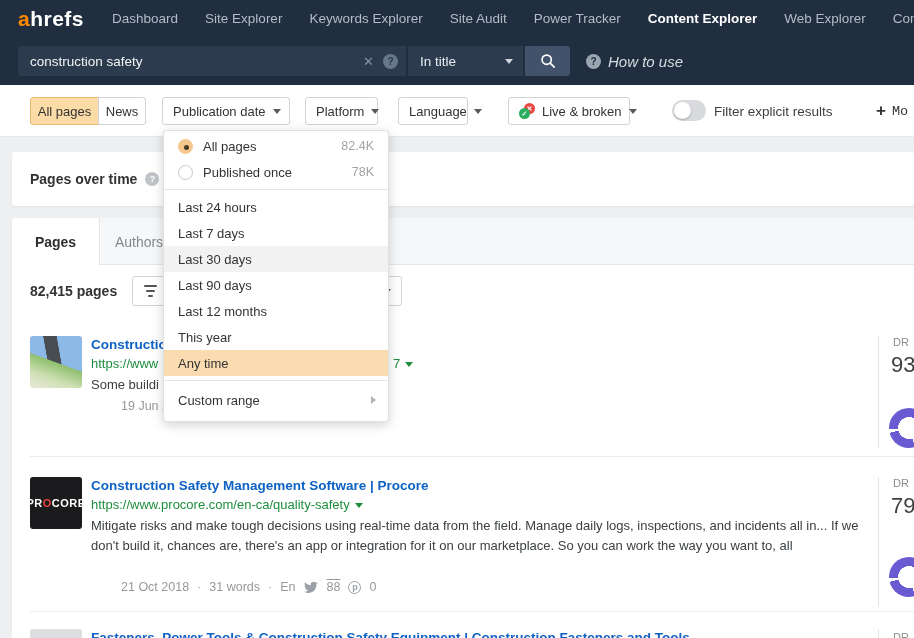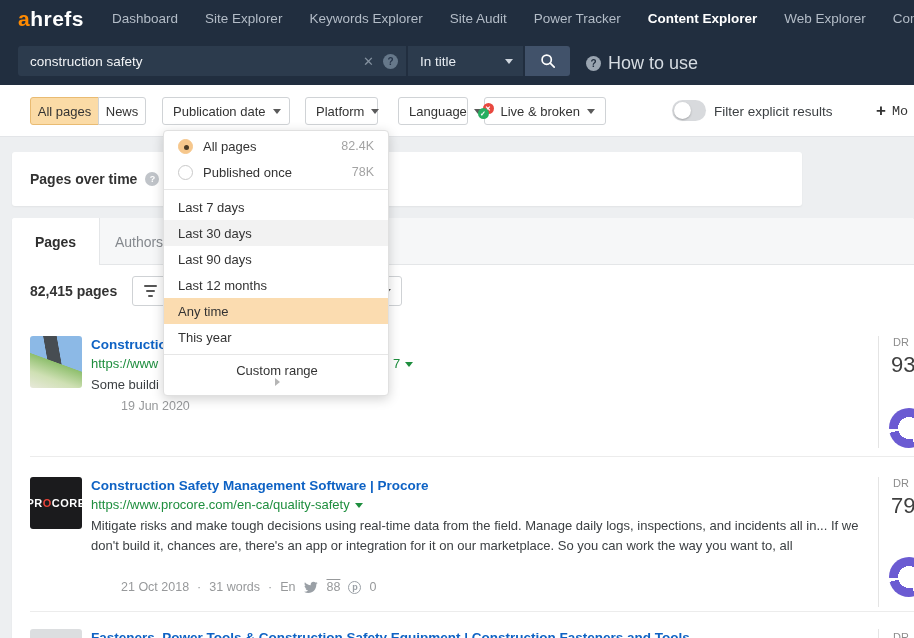--- a/index.html
+++ b/index.html
@@ -26,49 +26,49 @@
            font-weight:bold; cursor:pointer; flex:none; }
   .qmark.in-input { width:15px; height:15px; background:#66748455; background:#66788a; color:#27354a; font-size:10px; }
   .mode { position:absolute; left:408px; top:9px; width:115px; height:30px; background:#2c3b4d;
           display:flex; align-items:center; padding:0 10px 0 12px; cursor:pointer; }
   .mode-label { color:#e8edf2; font-size:13.5px; flex:1; }
   .tri-down { width:0; height:0; border-left:4px solid transparent; border-right:4px solid transparent; border-top:5px solid #cfd6de; }
   .sbtn { position:absolute; left:525px; top:9px; width:45px; height:30px; background:#41526a; border:none;
           border-radius:0 3px 3px 0; display:flex; align-items:center; justify-content:center; cursor:pointer; }
   .howto { position:absolute; left:586px; top:16px; display:flex; align-items:center; gap:7px; cursor:pointer; }
   .qmark.light { width:15px; height:15px; background:#9aa5b1; color:#212e3f; font-size:10px; }
-  .howto-label { color:#d6dce2; font-size:18px; }
+  .howto-label { color:#d6dce2; font-size:15px;font-style:italic; }
 
   
   .filterbar { position:absolute; left:0; top:85px; width:914px; height:52px; background:#ffffff; border-bottom:1px solid #e3e5e8; }
   .fbtn, .segbtn { position:absolute; top:12px; height:28px; background:#fff; border:1px solid #d0d3d6; border-radius:3px;
           display:flex; align-items:center; gap:7px; padding:0 10px; font-size:13px; color:#333; cursor:pointer; white-space:nowrap; }
   .fbtn .tri-down, .sortbtn .tri-down { border-top-color:#5a5a5a; }
   .seg-all { left:30px; width:69px; background:#fbdba6; border-color:#e9bb72; border-radius:3px 0 0 3px; justify-content:center; }
   .seg-news { left:98px; width:48px; border-radius:0 3px 3px 0; justify-content:center; }
   .f-pub { left:162px; width:128px; justify-content:space-between; }
   .f-plat { left:305px; width:73px; justify-content:space-between; }
   .f-lang { left:398px; width:70px; justify-content:space-between; }
-  .f-live { left:484px; width:122px; justify-content:flex-end; }
+  .f-live { left:508px; width:122px; justify-content:flex-start; }
   .lb-icon { position:relative; width:16px; height:16px; flex:none; }
   .lb-icon .c { position:absolute; width:11px; height:11px; border-radius:50%; color:#fff; font-size:7px; line-height:11px;
                text-align:center; font-weight:bold; }
   .lb-icon .red { right:0; top:0; background:#e8483f; }
   .lb-icon .green { left:0; bottom:0; background:#27ae60; }
   .toggle { position:absolute; left:672px; top:15px; width:34px; height:21px; background:#d8dadd; border-radius:11px; cursor:pointer; }
   .toggle .knob { position:absolute; left:2px; top:2px; width:17px; height:17px; background:#fff; border-radius:50%;
                   box-shadow:0 1px 2px rgba(0,0,0,.25); }
   .explicit-label { position:absolute; left:714px; top:19px; font-size:13.5px; color:#3c4043; }
   .morebtn { position:absolute; left:876px; top:18px; display:flex; align-items:center; gap:6px; cursor:pointer; white-space:nowrap; }
   .morebtn .plus { font-size:17px; color:#333; font-weight:bold; line-height:16px; }
   .morebtn .morelabel { font-size:13.5px; color:#333;font-family:Liberation Mono, monospace; }
 
   
   .card { position:absolute; background:#fff; box-shadow:0 1px 2px rgba(0,0,0,.05); }
-  .potcard { left:12px; top:152px; width:790px; height:54px; border-radius:3px; display:flex; align-items:center; gap:8px; padding-left:18px; }
+  .potcard { left:12px; top:152px; width:902px; height:54px; border-radius:3px; display:flex; align-items:center; gap:8px; padding-left:18px; }
   .pot-title { font-size:14px; font-weight:bold; color:#333; }
   .qmark.gray { width:14px; height:14px; background:#c0c4c9; color:#fff; font-size:9px; cursor:pointer; }
 
   .results { left:12px; top:218px; width:902px; height:420px; border-radius:3px 3px 0 0; overflow:hidden; }
   .tabstrip { position:absolute; left:0; top:0; width:902px; height:47px; background:#f6f7f8; border-bottom:1px solid #e4e6e8; display:flex; }
   .tab { height:47px; display:flex; align-items:center; justify-content:center; font-size:14px; color:#85898e; cursor:pointer; }
   .tab.active { width:88px; background:#fff; border-right:1px solid #e4e6e8; color:#2f2f2f; font-weight:bold; }
   .tab.plain { width:78px; }
 
   .count { position:absolute; left:18px; top:65px; font-size:14px; font-weight:bold; color:#333; }
@@ -115,21 +115,21 @@
               border-radius:4px; box-shadow:0 3px 12px rgba(0,0,0,.18); z-index:100; padding:2px 0 6px 0; }
   .dd-row { height:26px; display:flex; align-items:center; padding:0 14px; font-size:13px; color:#333; cursor:pointer; }
   .dd-row .lbl { flex:1; }
   .dd-row .cnt { color:#a3a3a3; font-size:12.5px; }
   .dd-row.hover { background:#f2f2f2; }
   .dd-row.sel { background:#fbdcb0; }
   .radio { width:15px; height:15px; border-radius:50%; border:1.5px solid #c9c9c9; margin-right:10px; flex:none; position:relative; background:#fff; }
   .radio.on { background:#f6c78c; border-color:#f6c78c; }
   .radio.on::after { content:""; position:absolute; left:5px; top:5px; width:5px; height:5px; border-radius:50%; background:#4a3b26; }
   .dd-hr { height:1px; background:#e6e6e6; margin:4px 0; }
-  .dd-custom { height:30px; display:flex; align-items:center; justify-content:center; padding:0 12px 0 14px; font-size:13px; color:#333; cursor:pointer;flex-direction:column; }
+  .dd-custom { height:30px; display:flex; align-items:center; justify-content:space-between; padding:0 12px 0 14px; font-size:13px; color:#333; cursor:pointer; }
   .tri-right { width:0; height:0; border-top:4px solid transparent; border-bottom:4px solid transparent; border-left:5px solid #b5b5b5; }
 </style>
 </head>
 <body>
 
 <div class="app">
 
   <header class="topnav">
     <div class="logo"><span class="accent">a</span><span>hrefs</span></div>
     <nav class="navitems">
@@ -293,36 +293,39 @@
       <span class="lbl">All pages</span>
       <span class="cnt">82.4K</span>
     </div>
     <div class="dd-row">
       <span class="radio"></span>
       <span class="lbl">Published once</span>
       <span class="cnt">78K</span>
     </div>
     <div class="dd-hr"></div>
     <div class="dd-row">
+        <span class="lbl">Last 24 hours</span>
+      </div>
+    <div class="dd-row">
         <span class="lbl">Last 7 days</span>
       </div>
     <div class="dd-row hover">
         <span class="lbl">Last 30 days</span>
       </div>
     <div class="dd-row">
         <span class="lbl">Last 90 days</span>
       </div>
     <div class="dd-row">
         <span class="lbl">Last 12 months</span>
       </div>
+    <div class="dd-row">
+        <span class="lbl">This year</span>
+      </div>
     <div class="dd-row sel">
         <span class="lbl">Any time</span>
-      </div>
-    <div class="dd-row">
-        <span class="lbl">This year</span>
       </div>
     <div class="dd-hr"></div>
     <div class="dd-custom">
       <span>Custom range</span>
       <span class="tri-right"></span>
     </div>
   </div>
 
 </div>
 

